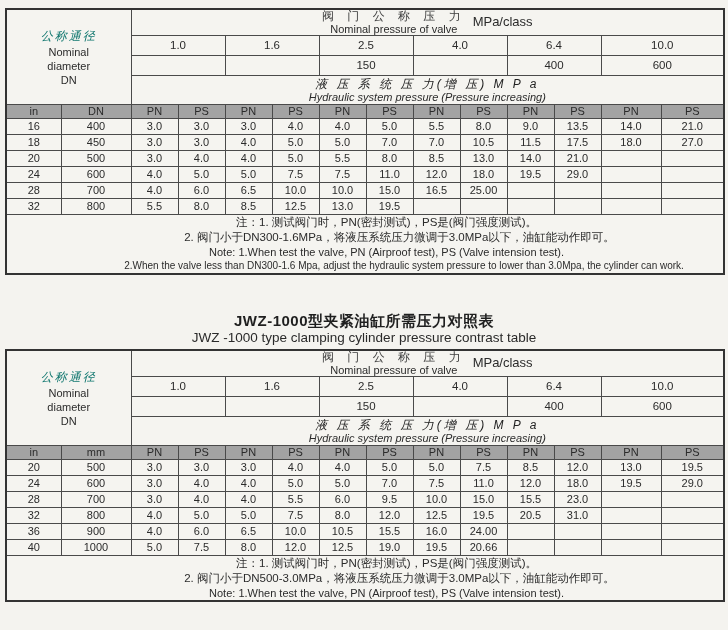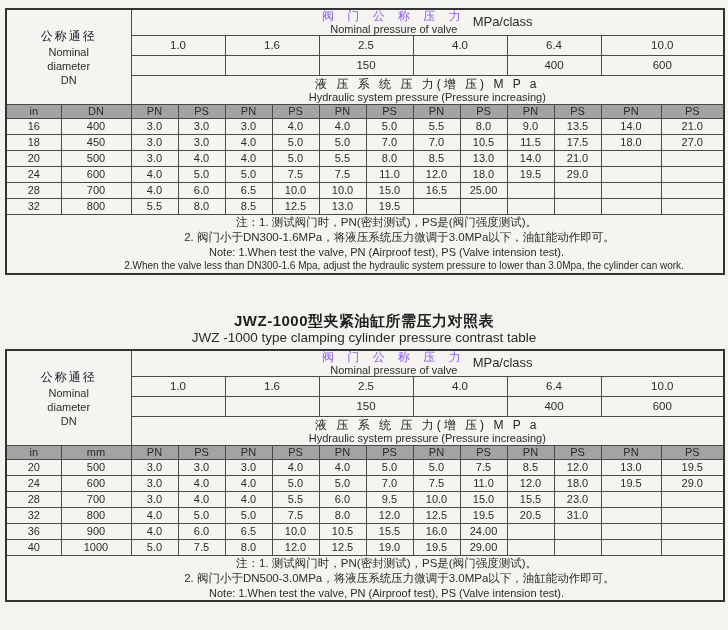--- a/index.html
+++ b/index.html
@@ -31,29 +31,29 @@
     text-align:center;
     vertical-align:middle;
     font-weight:normal;
     font-size:11px;
     line-height:1.15;
     overflow:hidden;
     white-space:nowrap;
   }
   
   .cell-diam{height:90px;}
-  .cell-diam .zh{font-size:12px;letter-spacing:2px;line-height:17px;color:#0f172a;}
+  .cell-diam .zh{font-size:12px;letter-spacing:2px;line-height:17px;color:#0f766e;font-style:italic;}
   .cell-diam .en{font-size:11px;line-height:14px;}
   .cell-valve{height:24px;}
   .hflex{display:flex;align-items:center;justify-content:center;}
-  .stack .l1{font-size:12px;letter-spacing:5px;line-height:13px;color:#8b5cf6;}
+  .stack .l1{font-size:12px;letter-spacing:5px;line-height:13px;color:#404040;}
   .stack .l2{font-size:11px;letter-spacing:0;line-height:12px;}
   .unit{font-size:13px;margin-left:7px;}
   .row-class td{height:19px;font-size:11.5px;}
-  .cell-hyd{height:28px;}
+  .cell-hyd{height:28px;font-style:italic;}
   .cell-hyd .l1{font-size:12px;letter-spacing:3px;line-height:14px;color:#222;}
   .cell-hyd .l2{font-size:11px;line-height:12px;}
   .row-units th{height:13px;background:#a3a3a3;}
   tbody.data tr{height:16px;margin-top:6px;}
   tbody.data td{font-size:11px;}
   
   .notes-cell{text-align:left;padding:3px 4px 4px 10px;}
   .notes-cell div{white-space:normal;margin-left:43px;}
   .notes-cell div:nth-child(1){font-size:11.5px;line-height:15px;}
   .notes-cell div:nth-child(2){font-size:11.5px;line-height:15px;padding-left:26px;}
@@ -413,21 +413,21 @@
       <tr>
         <td>40</td>
         <td>1000</td>
         <td>5.0</td>
         <td>7.5</td>
         <td>8.0</td>
         <td>12.0</td>
         <td>12.5</td>
         <td>19.0</td>
         <td>19.5</td>
-        <td>29.00</td>
+        <td>20.66</td>
         <td></td>
         <td></td>
         <td></td>
         <td></td>
       </tr>
     </tbody>
   <tbody>
     <tr>
       <td class="notes-cell" colspan="14">
         <div>注：1. 测试阀门时，PN(密封测试)，PS是(阀门强度测试)。</div>

